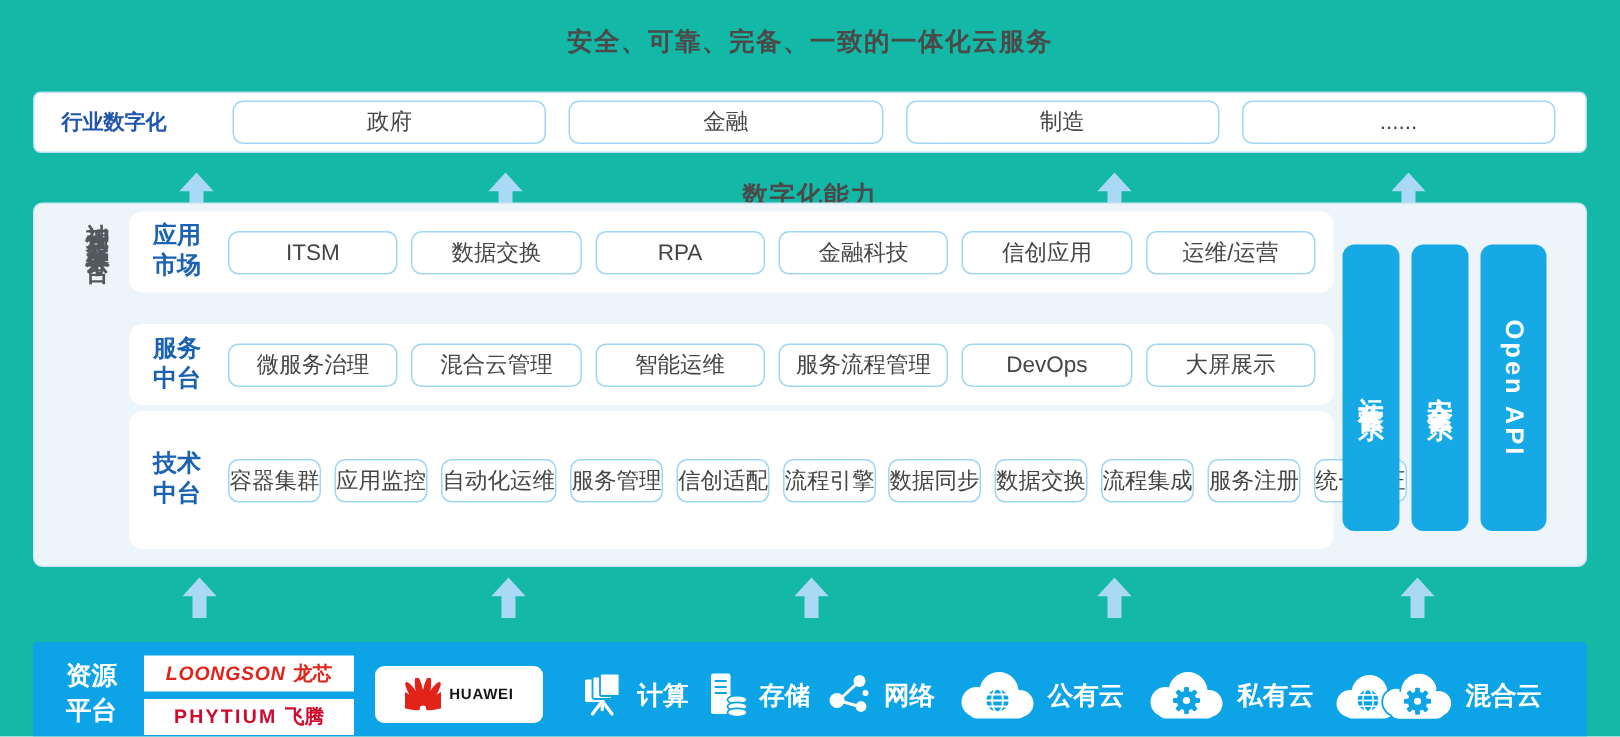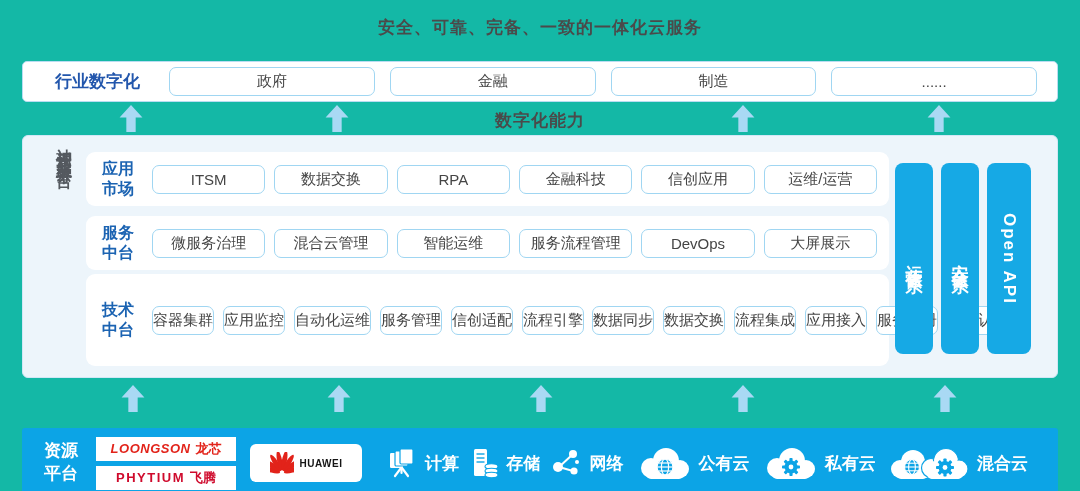--- a/index.html
+++ b/index.html
@@ -7,45 +7,45 @@
   body { font-family:"Liberation Sans","DejaVu Sans",sans-serif; }
   .page { position:relative; width:1080px; height:491px; background:#14b8a6; overflow:hidden; }
 
   .title { position:absolute; top:16px; left:0; width:100%; text-align:center;
            font-size:17px; font-weight:bold; color:#4a4a4a; letter-spacing:1px; }
 
   
   .industry-row { position:absolute; left:22px; top:61px; width:1036px; height:41px;
                   background:#fff; border:1px solid #b9ddf2; border-radius:5px;
                   display:flex; align-items:center; }
-  .industry-label { margin-left:32px; width:106px; font-size:17px; font-weight:bold; color:#2256ac; flex:none; }
+  .industry-label { margin-left:18px; width:106px; font-size:14px; font-weight:bold; color:#2256ac; flex:none; }
   .industry-items { flex:1; display:flex; gap:15px; margin:0 20px 0 8px; }
   .pill { flex:1; height:29px; background:#fff; border:1.5px solid #a0d6f2; border-radius:7px;
           display:flex; align-items:center; justify-content:center;
           font-size:15px; color:#454545; white-space:nowrap; }
 
   
   .band { position:absolute; left:0; width:1080px; height:32px; }
-  .band-top { top:102px; }
+  .band-top { top:112px; }
   .band-bottom { top:382px; }
   .cap-label { position:absolute; left:0; top:7px; width:100%; text-align:center;
                font-size:17px; font-weight:bold; color:#4a4a4a; letter-spacing:1px; }
   .up-arrow { position:absolute; top:3px; width:24px; height:27px; }
   .up-arrow path { fill:#a9d9f4; }
 
   
   .main-panel { position:absolute; left:22px; top:135px; width:1036px; height:243px;
                 background:#edf5fb; border:1px solid #d2e7f6; border-radius:6px; }
   .side-label { position:absolute; left:30px; top:0; height:100%;
                 display:flex; align-items:center;
                 writing-mode:vertical-lr; text-orientation:upright;
                 font-size:16px; font-weight:bold; color:#54595f; letter-spacing:3px; }
   .row-card { position:absolute; left:63px; width:803px; background:#fff; border-radius:9px;
               display:flex; align-items:center; padding:0 12px 0 16px; }
-  .row-card.r1 { top:16px;  height:54px;align-items:center; }
+  .row-card.r1 { top:5px;  height:54px;align-items:center; }
   .row-card.r2 { top:80px;  height:54px; }
   .row-card.r3 { top:138px; height:92px; }
   .row-label { width:34px; font-size:16px; font-weight:bold; color:#1b63b2;
                line-height:1.25; flex:none; margin-right:16px; word-break:break-all; }
   .row-items { flex:1; display:flex; gap:9px; }
   .tech-wrap { flex:1; display:flex; flex-direction:row; gap:8px; }
 
   
   .pillar { position:absolute; top:27px; height:191px; border-radius:8px; background:#16a9e5;
             color:#fff; display:flex; align-items:center; justify-content:center;
@@ -144,21 +144,20 @@
           <div class="pill">应用监控</div>
           <div class="pill">自动化运维</div>
           <div class="pill">服务管理</div>
           <div class="pill">信创适配</div>
           <div class="pill">流程引擎</div>
         </div>
         <div class="row-items">
           <div class="pill">数据同步</div>
           <div class="pill">数据交换</div>
           <div class="pill">流程集成</div>
-          <div class="pill">应用接入</div>
           <div class="pill">服务注册</div>
           <div class="pill">统一认证</div>
         </div>
       </div>
     </div>
 
     <div class="pillar p1">运营体系</div>
     <div class="pillar p2">安全体系</div>
     <div class="pillar p3">Open API</div>
   </div>

